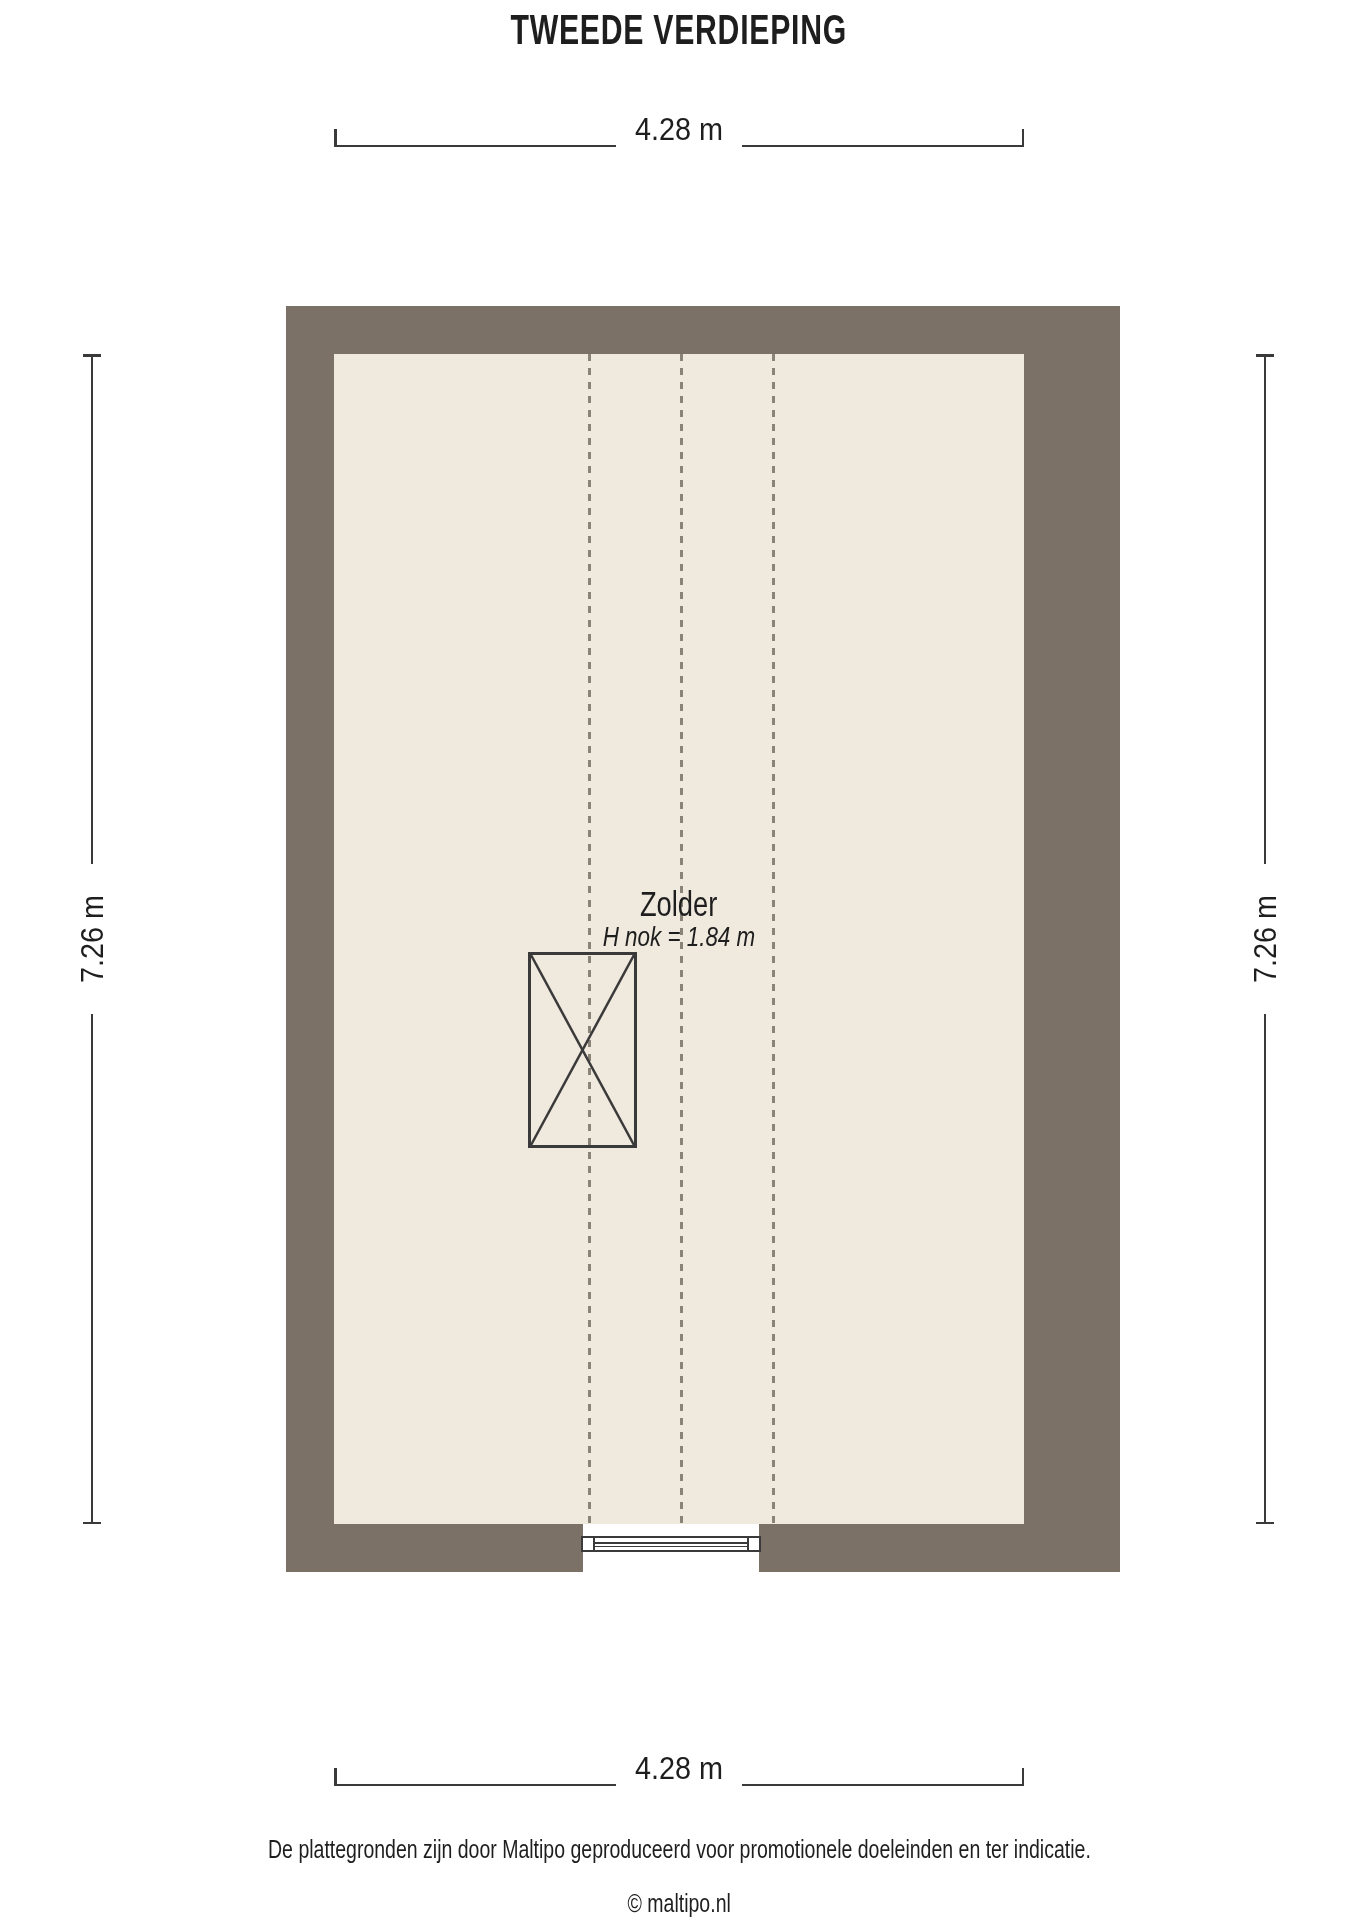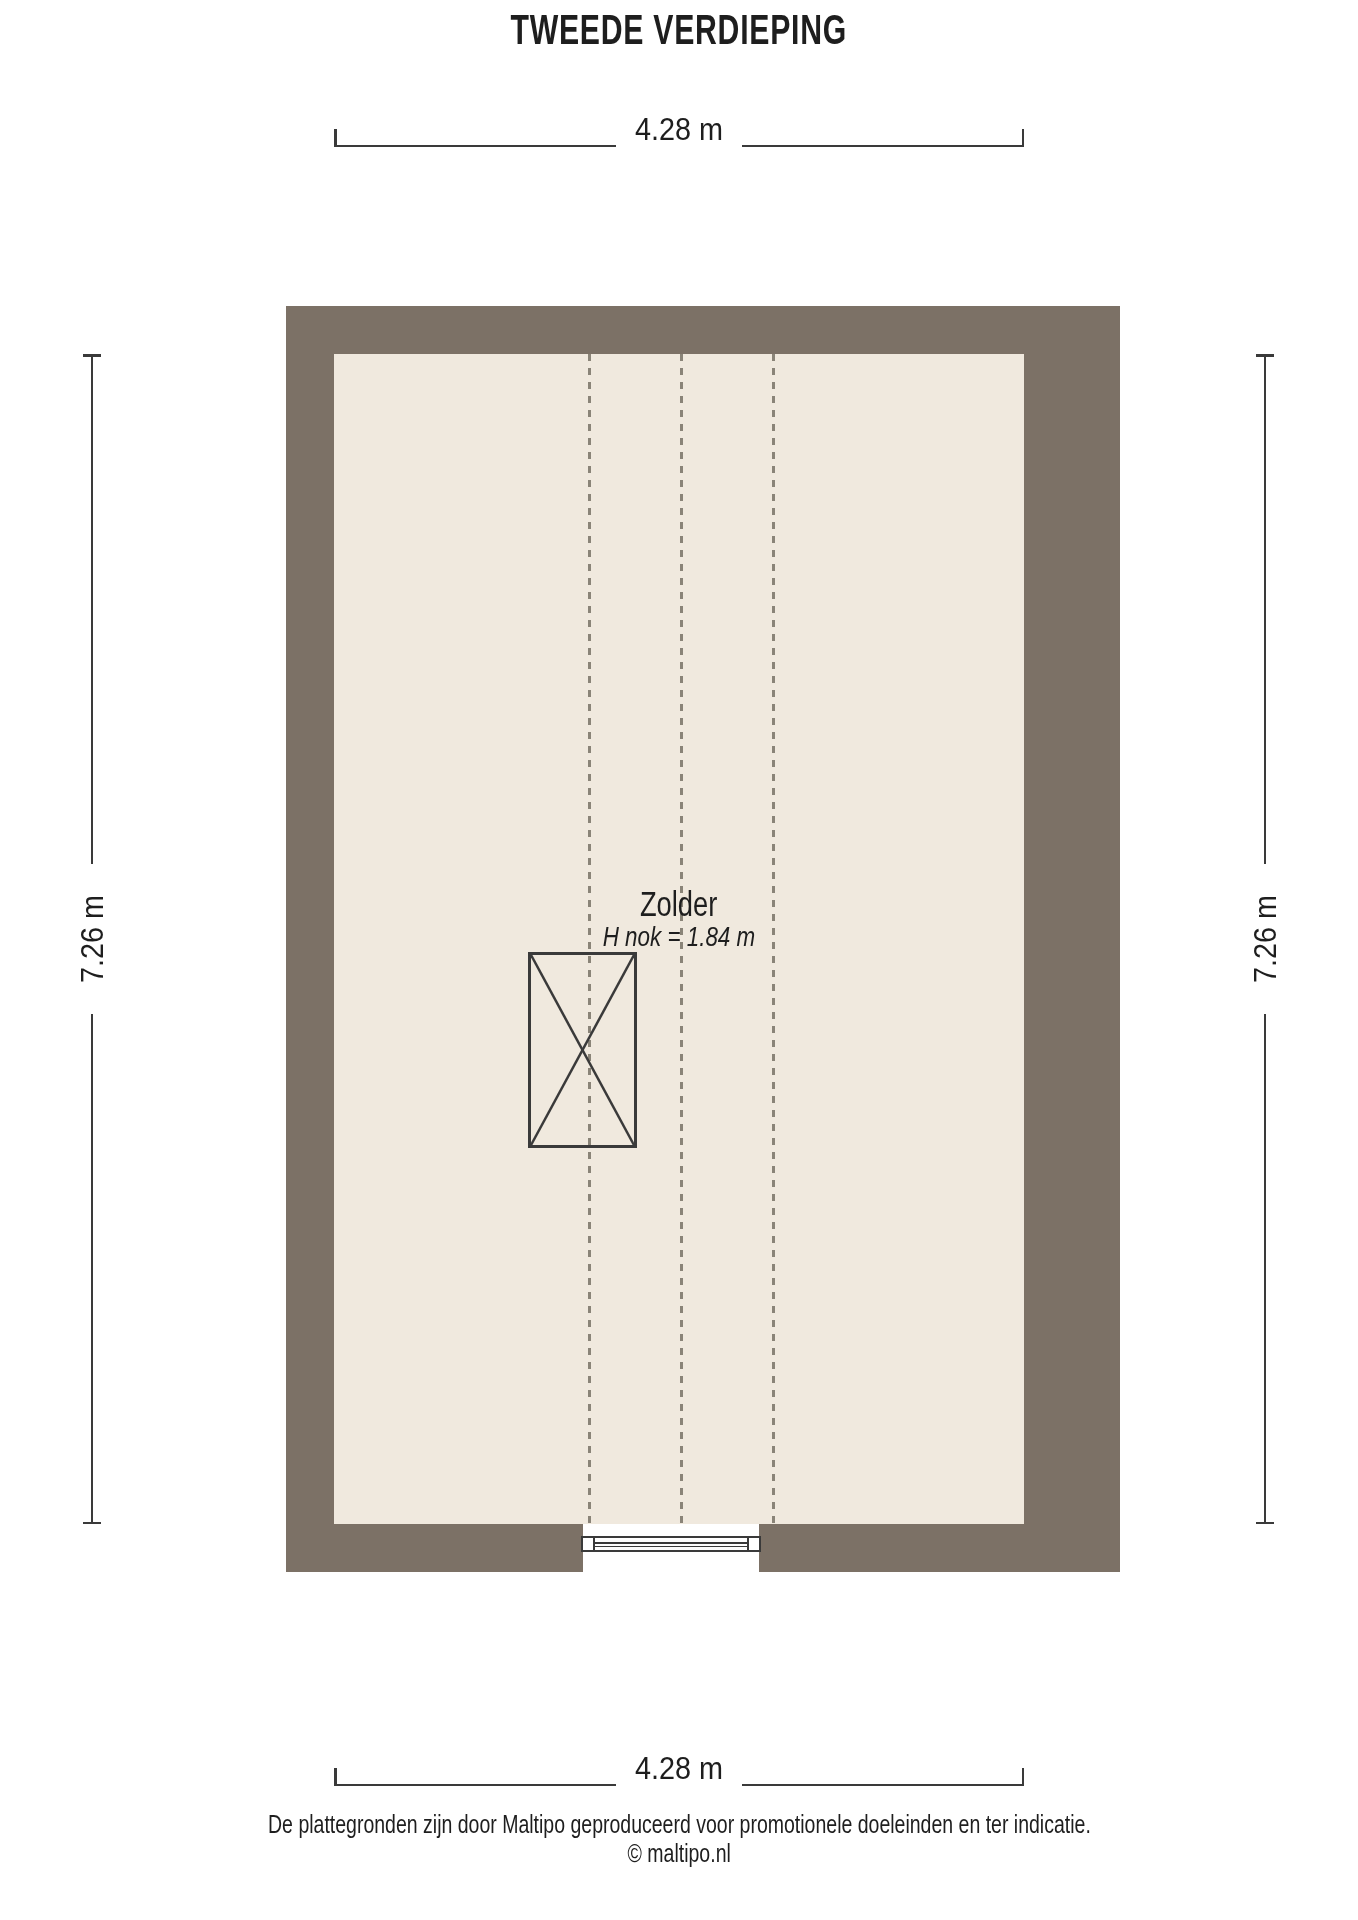--- a/index.html
+++ b/index.html
@@ -92,21 +92,21 @@
     font-size:35px;line-height:37px;font-weight:400;
     transform:scaleX(0.78);transform-origin:center;
   }
   .room-note .condense{
     font-size:27px;line-height:30px;font-style:italic;
     transform:scaleX(0.83);transform-origin:center;
   }
 
   
   .footer{top:1810px;}
-  .footer div{font-size:25px;line-height:29px;}
+  .footer div{font-size:25px;line-height:29px;margin-top:25px;}
   .footer .condense{transform:scaleX(0.78);transform-origin:center;}
 </style>
 </head>
 <body>
 
 <div class="page">
 
   <div class="centered-row title">
     <span class="condense">TWEEDE VERDIEPING</span>
   </div>

